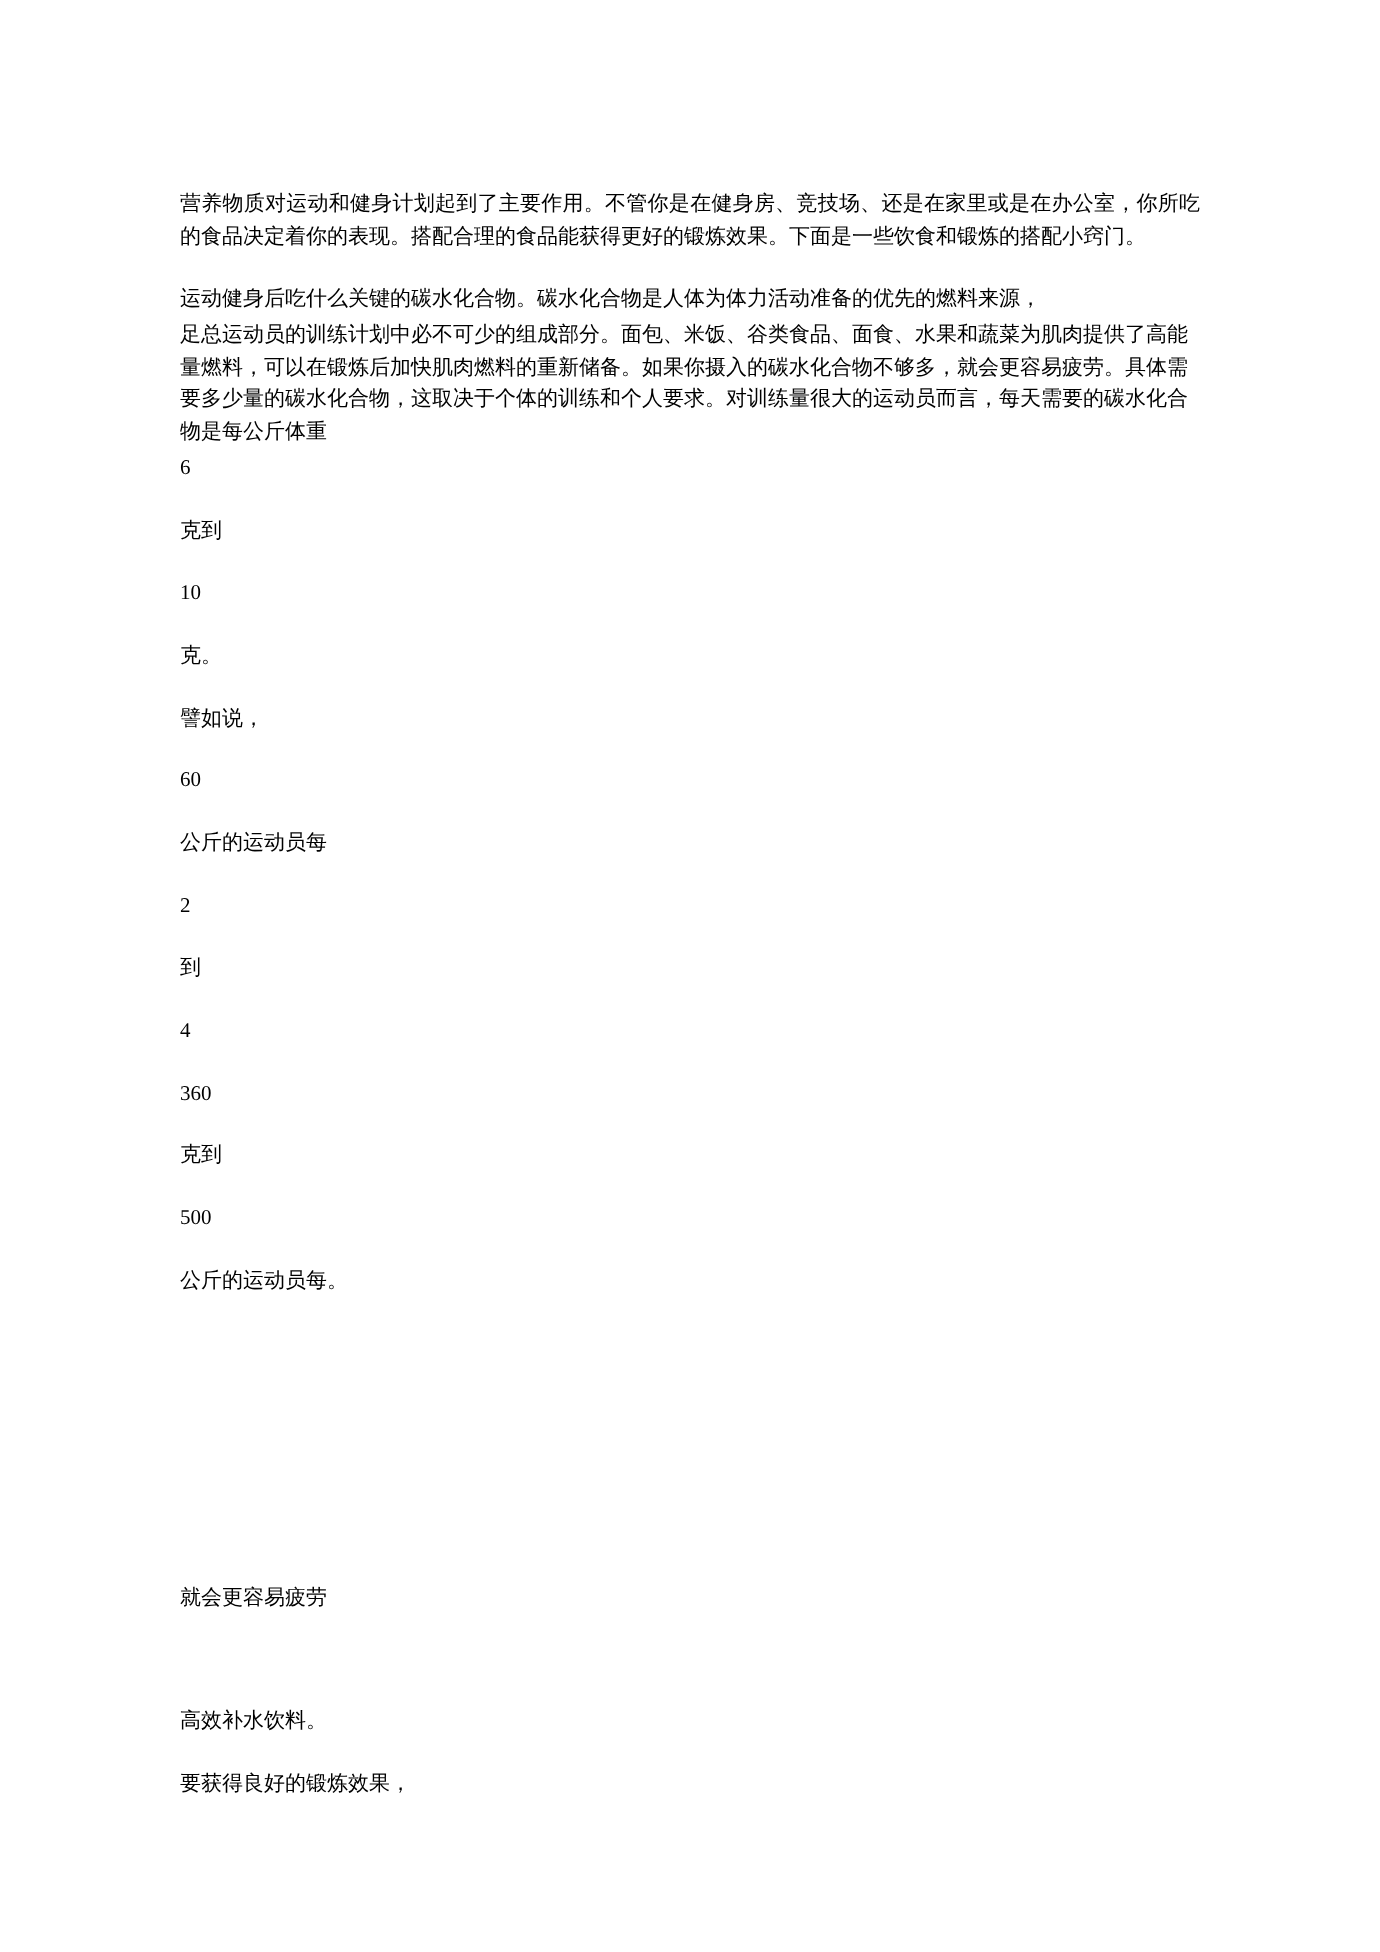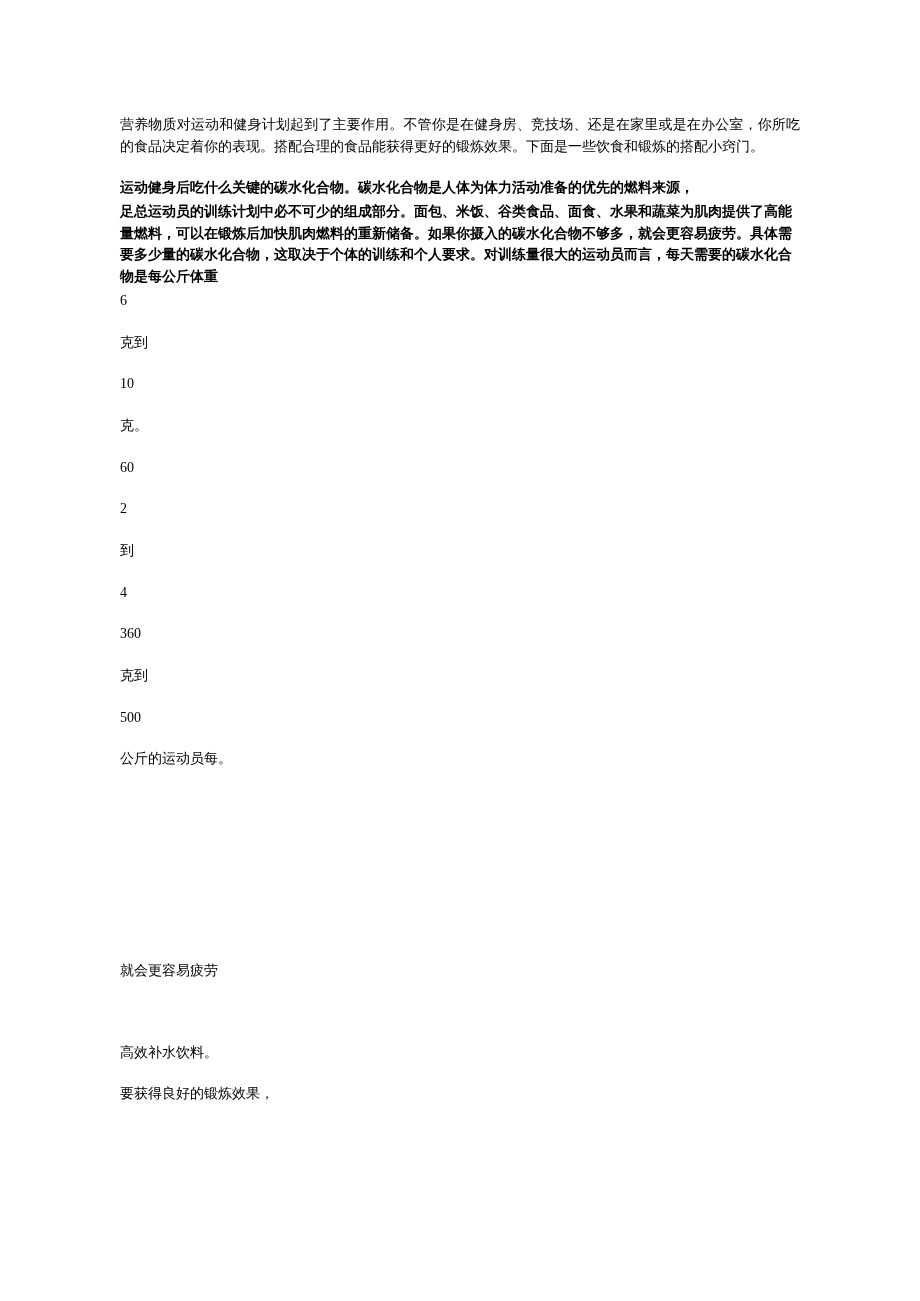--- a/index.html
+++ b/index.html
@@ -9,29 +9,28 @@
     width: 920px;
   }
   .page {
     padding: 110px 120px 120px 120px;
     font-family: "SimSun", "宋体", serif;
     font-size: 14px;
     line-height: 1.55;
     color: #000000;
   }
   .para {
-    margin: 4px 0 20px 0;
+    margin: 16px 0 20px 0;
     text-align: justify;
   }
   .line {
     margin: 0 0 20px 0;
   }
   .para2-last {
     margin: 0 0 2px 0;
-    font-weight: bold;
   }
   .gap-large {
     height: 170px;
   }
   .gap-small {
     height: 40px;
   }
 </style>
 </head>
 <body>
@@ -42,21 +41,23 @@
 
   <div>
     <div class="para2-last">运动健身后吃什么关键的碳水化合物。碳水化合物是人体为体力活动准备的优先的燃料来源，</div>
     <div class="para2-last">足总运动员的训练计划中必不可少的组成部分。面包、米饭、谷类食品、面食、水果和蔬菜为肌肉提供了高能量燃料，可以在锻炼后加快肌肉燃料的重新储备。如果你摄入的碳水化合物不够多，就会更容易疲劳。具体需要多少量的碳水化合物，这取决于个体的训练和个人要求。对训练量很大的运动员而言，每天需要的碳水化合物是每公斤体重</div>
     <div class="line">6</div>
   </div>
 
   <div class="line">克到</div>
   <div class="line">10</div>
   <div class="line">克。</div>
+  <div class="line">譬如说，</div>
   <div class="line">60</div>
+  <div class="line">公斤的运动员每</div>
   <div class="line">2</div>
   <div class="line">到</div>
   <div class="line">4</div>
   <div class="line">360</div>
   <div class="line">克到</div>
   <div class="line">500</div>
   <div class="line">公斤的运动员每。</div>
 
   <div class="gap-large"></div>
 

